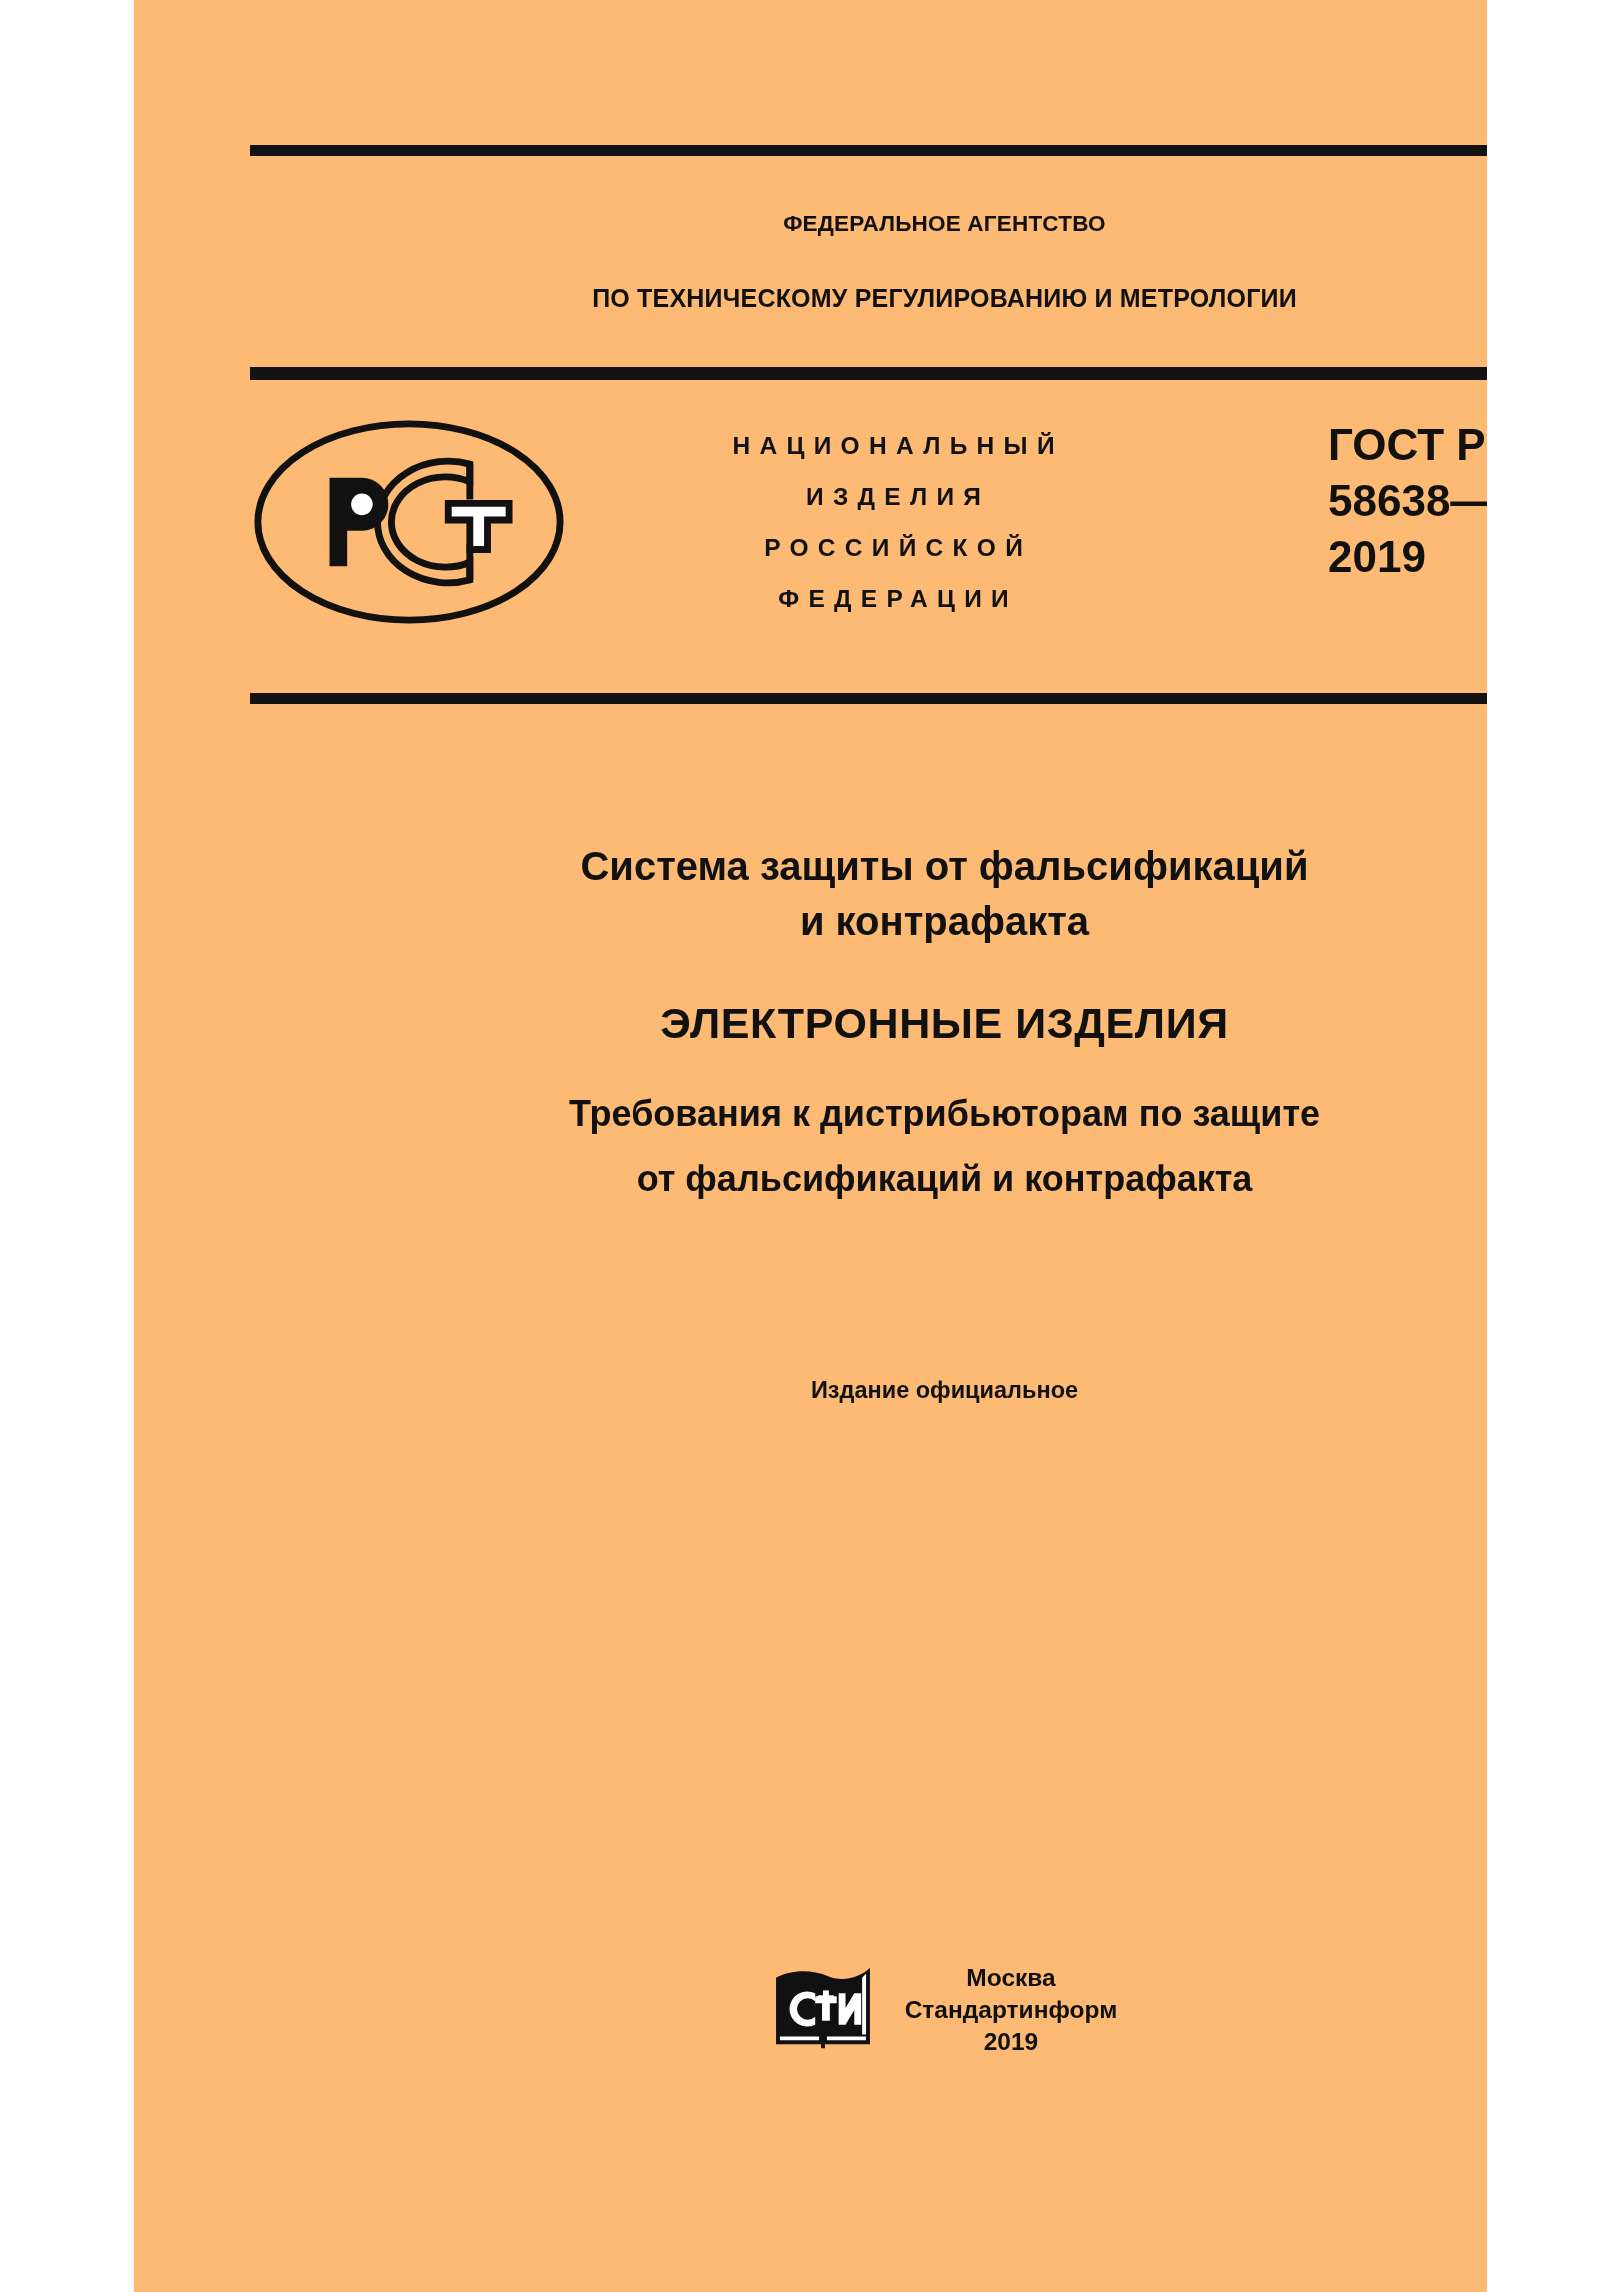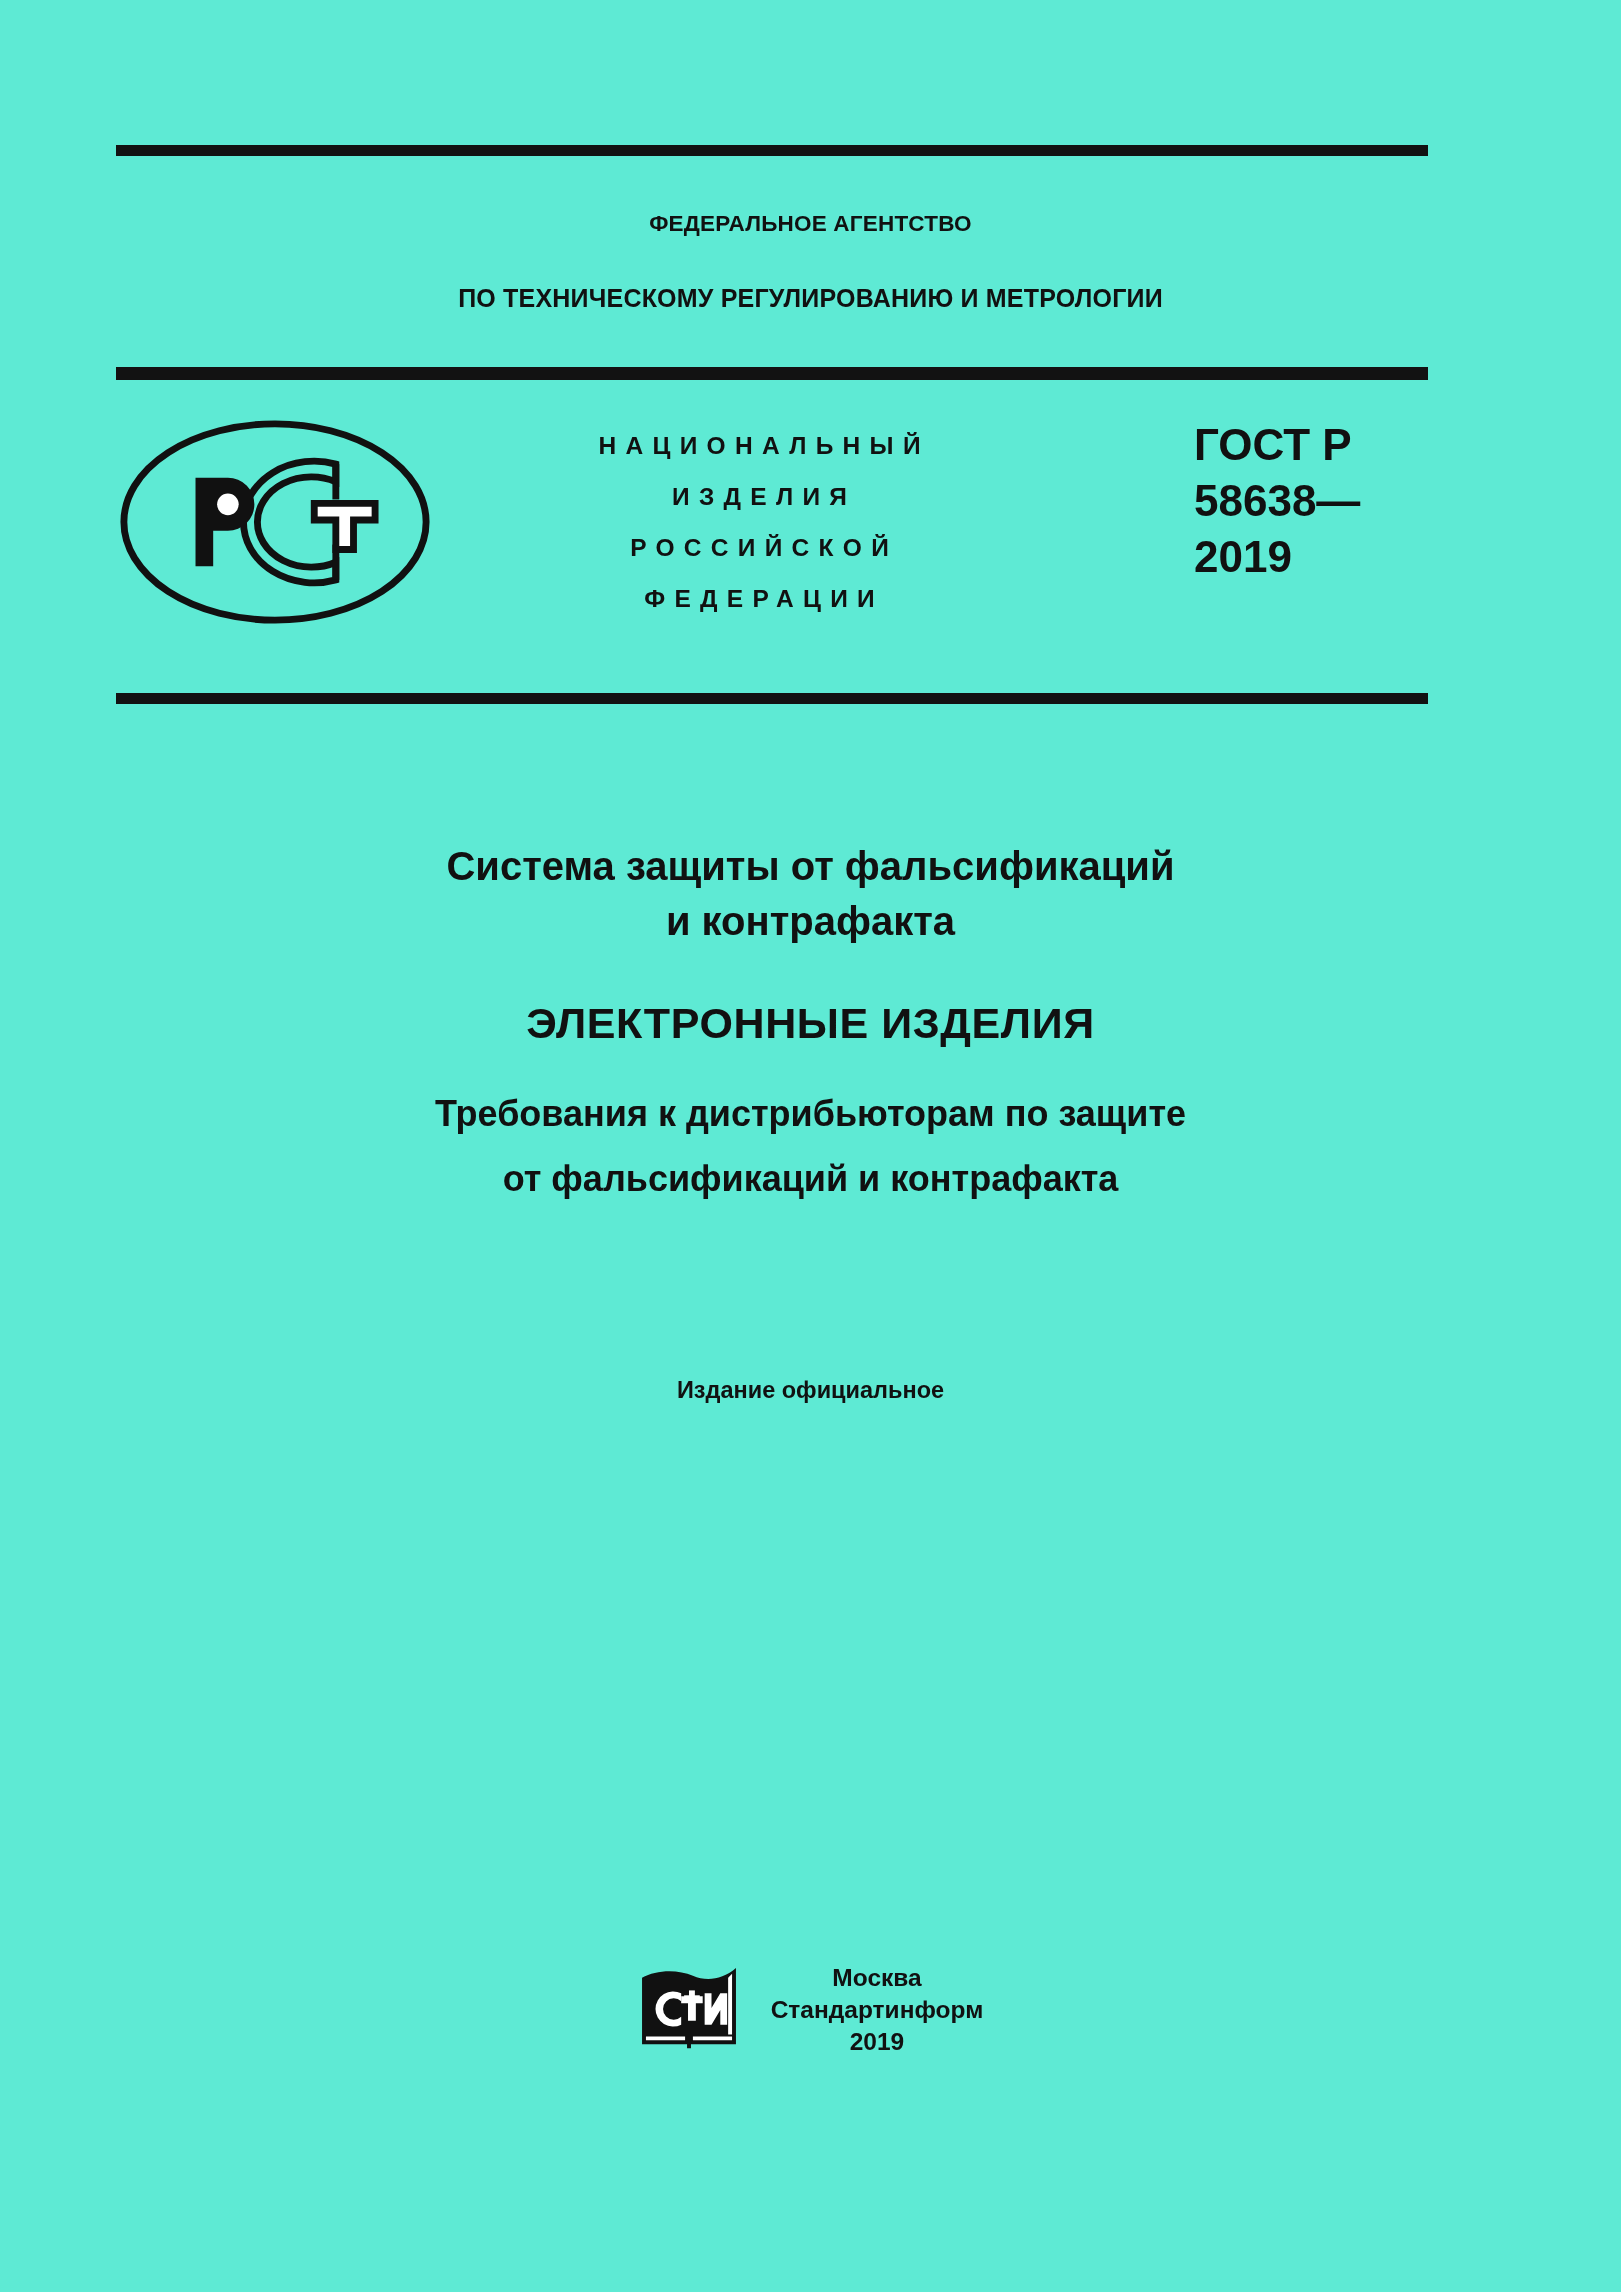--- a/index.html
+++ b/index.html
@@ -7,24 +7,24 @@
     margin: 0;
     padding: 0;
     background: #ffffff;
   }
   body {
     font-family: "Liberation Sans", sans-serif;
     color: #111111;
   }
   .page {
     position: relative;
-    width: 1621px;
+    width: 1353px;
     height: 2293px;
     margin: 0 auto;
-    background: #5eead4;
+    background: #fdba74;
     overflow: hidden;
   }
 
   
   .rule {
     position: absolute;
     left: 116px;
     width: 1312px;
     background: #121212;
   }

